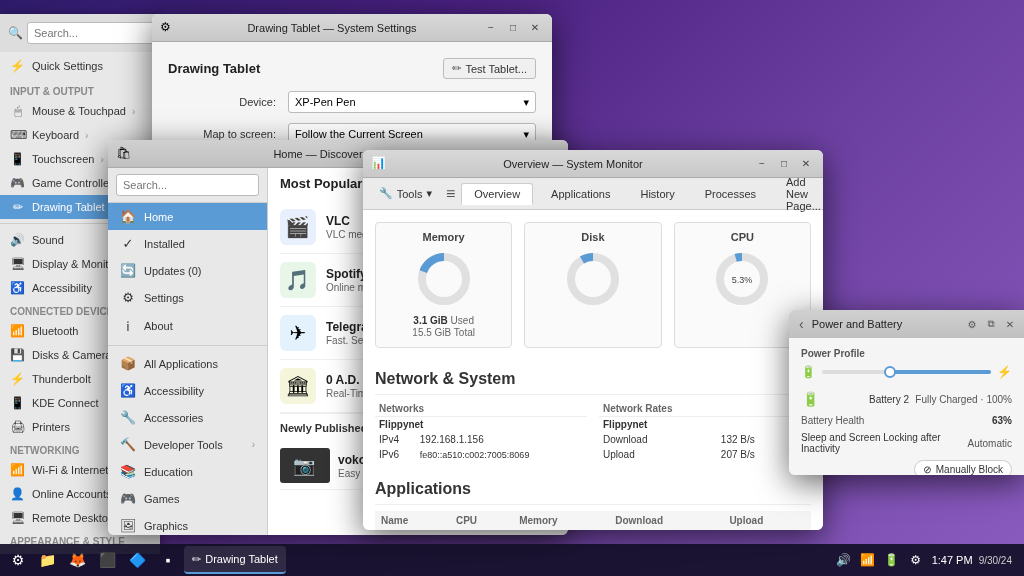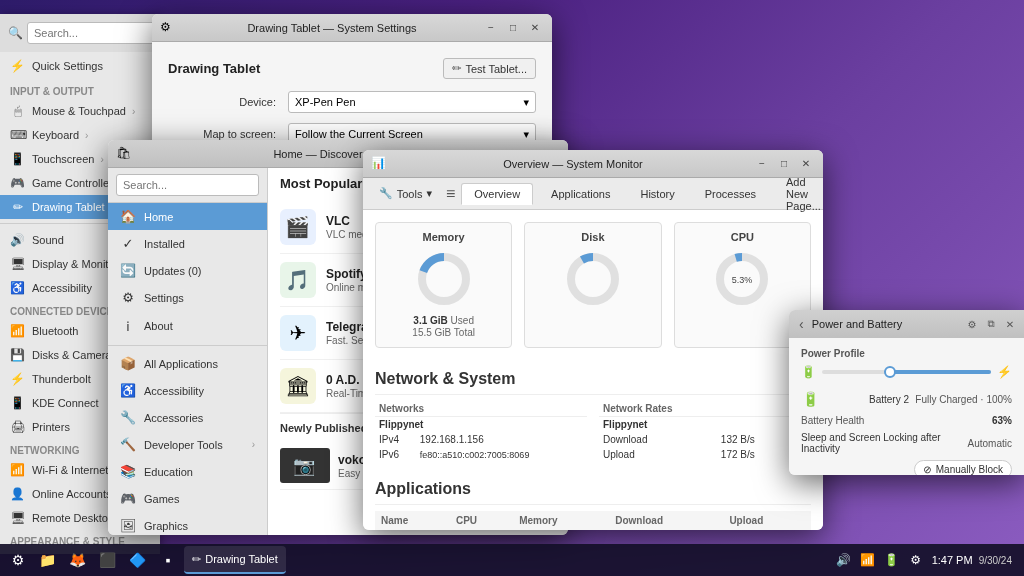--- a/index.html
+++ b/index.html
@@ -983,21 +983,21 @@
               <tbody>
                 <tr>
                   <td colspan="2" style="font-weight:600;">Flippynet</td>
                 </tr>
                 <tr>
                   <td>Download</td>
                   <td>132 B/s</td>
                 </tr>
                 <tr>
                   <td>Upload</td>
-                  <td>172 B/s</td>
+                  <td>207 B/s</td>
                 </tr>
               </tbody>
             </table>
           </div>
         </div>
       </div>
 
       <div class="apps-section">
         <div class="network-title">Applications</div>
         <table class="apps-table">

